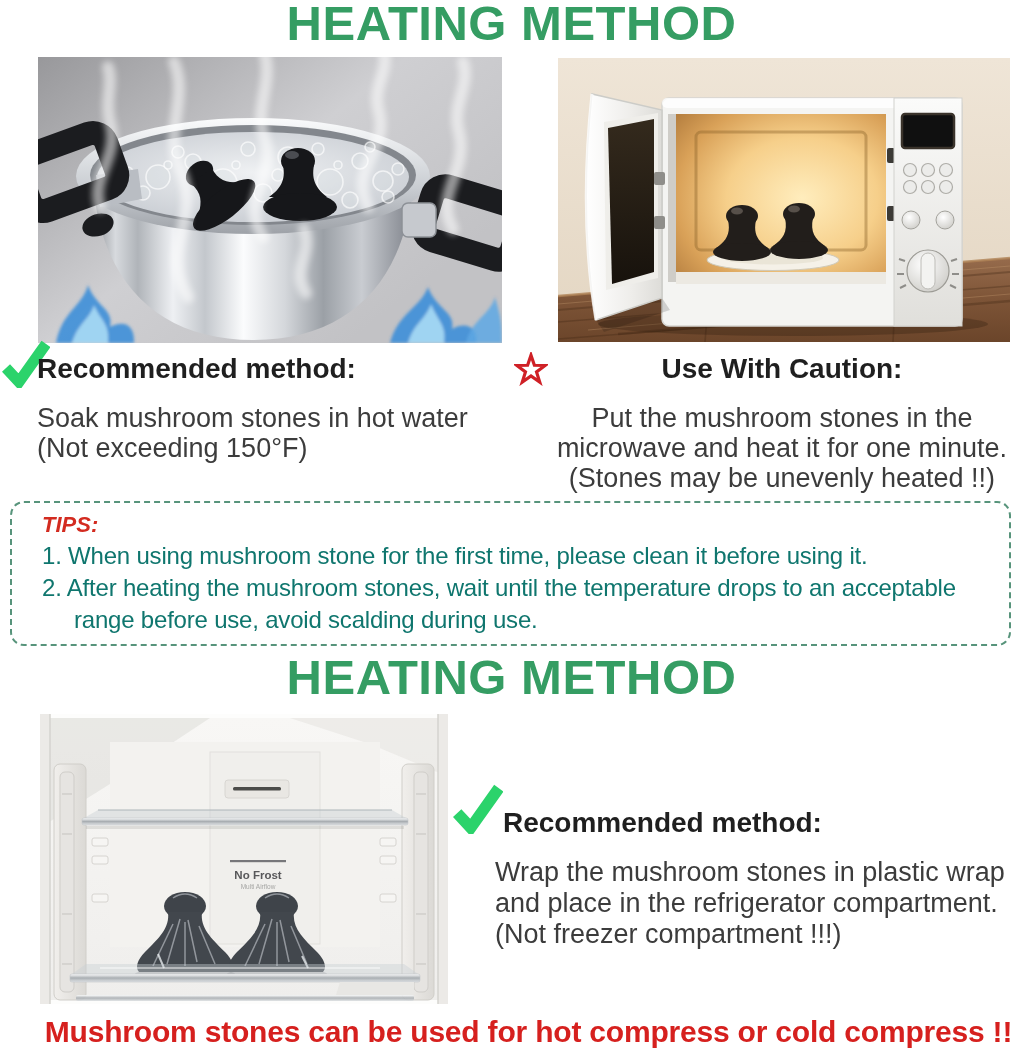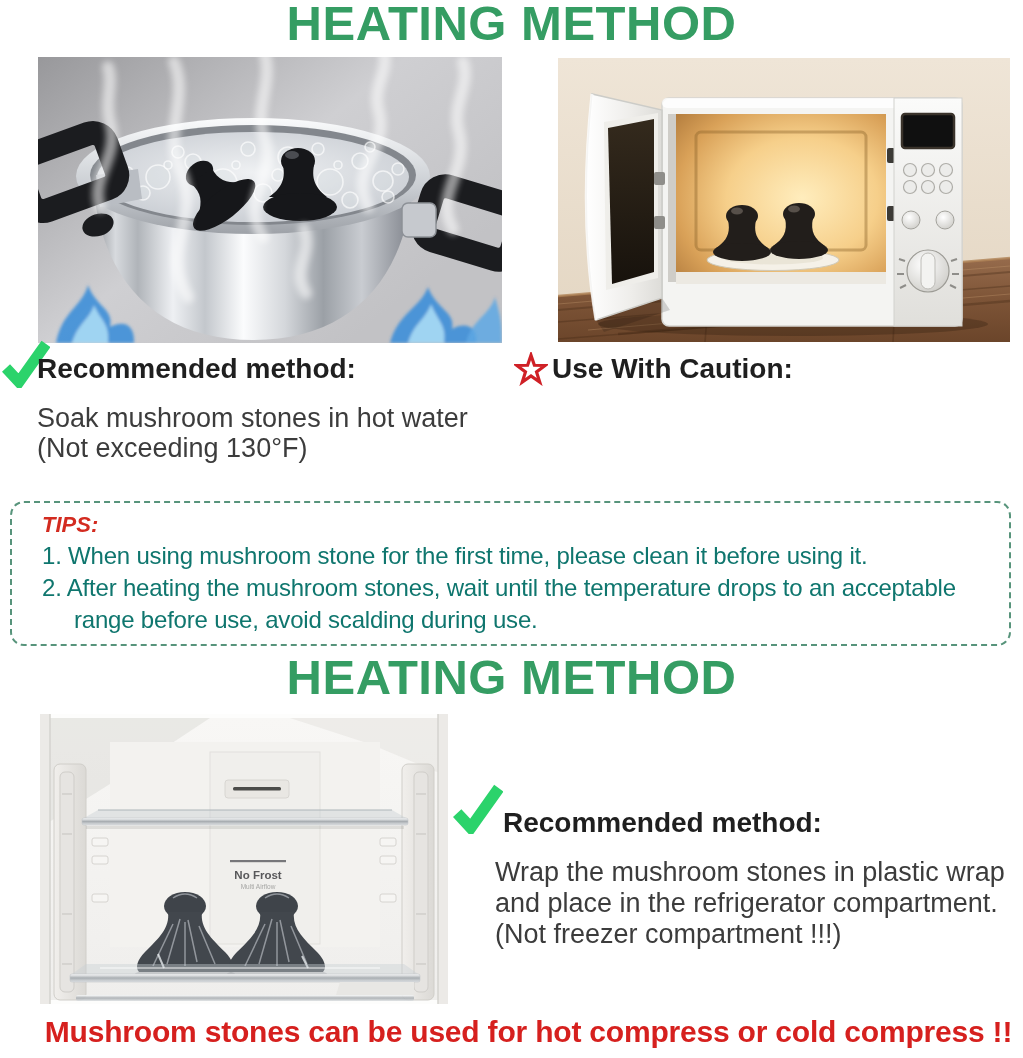--- a/index.html
+++ b/index.html
@@ -289,31 +289,36 @@
 
   <div class="abs check-icon" style="left:2px; top:340px; width:48px; height:48px;">
     <svg viewBox="0 0 48 48">
         <path d="M4,28 L17,42 L44,4" fill="none" stroke-width="11" stroke-linejoin="miter" stroke="#2bd36b"></path>
       </svg>
   </div>
   <div class="abs" style="left:37px; top:352px; width:470px;">
     <div class="note-heading">Recommended method:</div>
     <div class="note-lines">
       <div class="note-line">Soak mushroom stones in hot water</div>
-      <div class="note-line">(Not exceeding 130°F)</div>
+      <div class="note-line">(Not exceeding 150°F)</div>
     </div>
   </div>
 
   <div class="abs star-icon" style="left:514px; top:352px; width:34px; height:34px;">
     <svg viewBox="0 0 32 32">
         <path d="M16,3 L19.2,12.5 L29.3,12.7 L21.2,18.7 L24.2,28.3 L16,22.5 L7.8,28.3 L10.8,18.7 L2.7,12.7 L12.8,12.5 Z" fill="none" stroke-width="3" stroke-linejoin="miter" stroke="#cf2026"></path>
       </svg>
   </div>
-  <div class="abs" style="left:552px; top:352px; width:460px;">
+  <div class="abs" style="left:552px; top:352px; width:460px;text-align:center;">
     <div class="note-heading">Use With Caution:</div>
+    <div class="note-lines">
+      <div class="note-line">Put the mushroom stones in the</div>
+      <div class="note-line">microwave and heat it for one minute.</div>
+      <div class="note-line">(Stones may be unevenly heated !!)</div>
+    </div>
   </div>
 
   <div class="abs tips-box">
     <div class="tips-label">TIPS:</div>
     <div class="tips-item">1. When using mushroom stone for the first time, please clean it before using it.</div>
     <div class="tips-item">2. After heating the mushroom stones, wait until the temperature drops to an acceptable range before use, avoid scalding during use.</div>
   </div>
 
   <h1 class="abs method-title" style="top:651px;">HEATING METHOD</h1>
 

